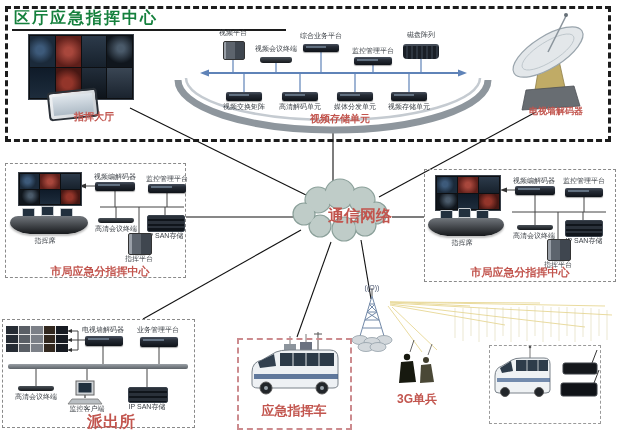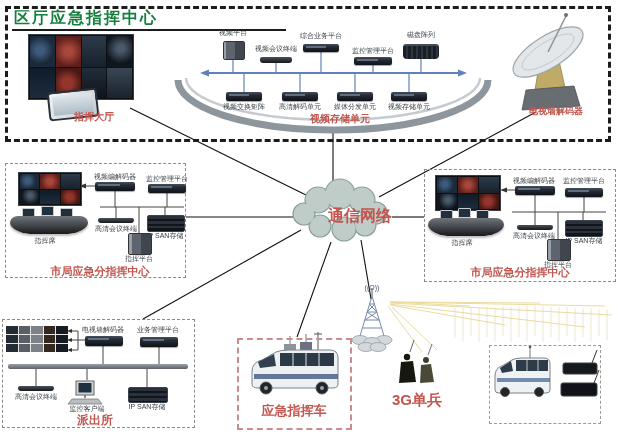--- a/index.html
+++ b/index.html
@@ -356,22 +356,22 @@
   <div class="dl" style="left:73px;top:326px;width:60px;">电视墙解码器</div>
   <div class="dev rack" style="left:85px;top:336px;width:38px;height:10px;"></div>
   <div class="dl" style="left:128px;top:326px;width:60px;">业务管理平台</div>
   <div class="dev rack" style="left:140px;top:337px;width:38px;height:10px;"></div>
   <div class="dev" style="left:8px;top:364px;width:180px;height:5px;background:linear-gradient(#9aa0a6,#5c6268);border-radius:2px;"></div>
   <div class="dev confbar" style="left:18px;top:386px;width:36px;height:5px;"></div>
   <div class="dl" style="left:6px;top:393px;width:60px;">高清会议终端</div>
   <div class="dl" style="left:57px;top:405px;width:60px;">监控客户端</div>
   <div class="dev ipsan" style="left:128px;top:387px;width:38px;height:14px;"></div>
   <div class="dl" style="left:117px;top:403px;width:60px;">IP SAN存储</div>
-  <div class="rl" style="left:55px;top:412px;width:80px;font-size:12px;">派出所</div>
+  <div class="rl" style="left:55px;top:412px;width:80px;font-size:16px;text-align:right;">派出所</div>
 
   <div class="box dashed-veh" style="left:237px;top:338px;width:111px;height:88px;"></div>
   <div class="rl" style="left:244px;top:402px;width:100px;font-size:13px;">应急指挥车</div>
 
   <div class="dl" style="left:352px;top:284px;width:40px;color:#44506a;font-size:7px;">((O))</div>
-  <div class="rl" style="left:385px;top:391px;width:64px;font-size:15px;">3G单兵</div>
+  <div class="rl" style="left:385px;top:391px;width:64px;font-size:12px;">3G单兵</div>
   <div class="box dashed-3g" style="left:489px;top:345px;width:110px;height:77px;"></div>
 
 </div>
 
 </body></html>

